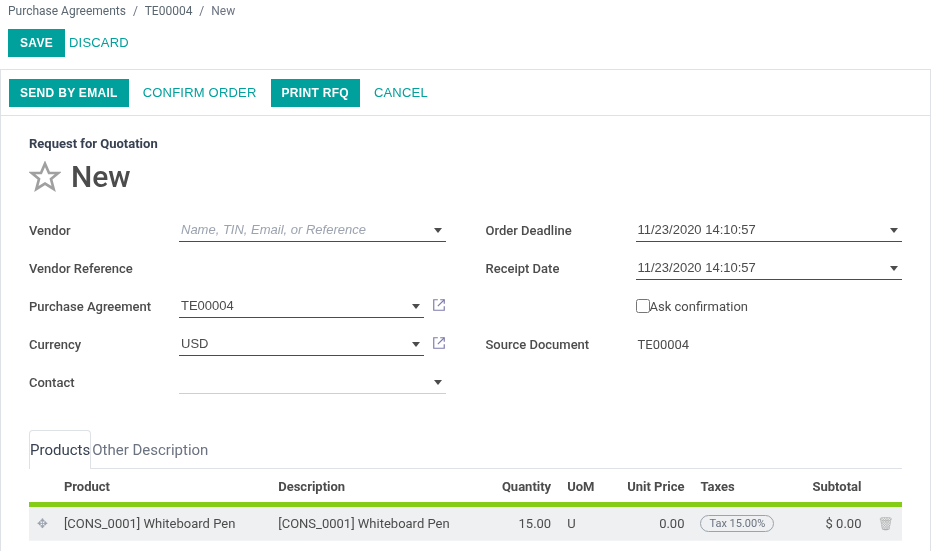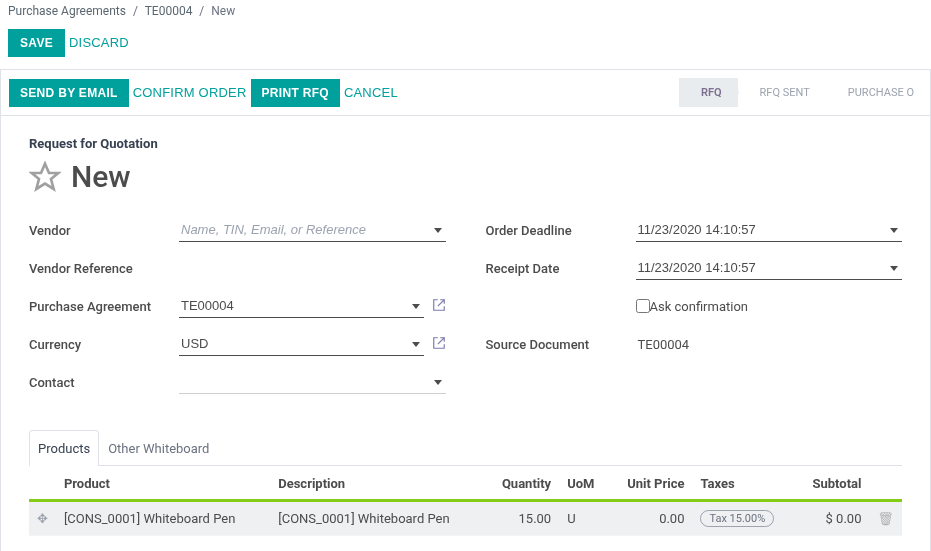--- a/index.html
+++ b/index.html
@@ -7,21 +7,21 @@
 .breadcrumb { padding: 4px 8px 10px 8px; font-size: 12px; color: #374151; }
 .breadcrumb .sep { color: #6b7280; margin: 0 4px; }
 .breadcrumb a { color: #5b6770; text-decoration: none; }
 .breadcrumb .current { color: #6b7280; }
 .toolbar { padding: 0 8px 12px 8px; display: flex; align-items: center; }
 .btn { border: none; padding: 7px 12px; font-size: 12px; font-weight: 600; cursor: pointer; letter-spacing: 0.3px; }
 .btn-primary { background: #00A09D; color: #fff; }
 .btn-link { background: transparent; color: #00A09D; font-weight: 500; padding: 7px 4px; font-size: 13px; letter-spacing: 0.2px;}
 .sheet-wrap { border: 1px solid #dee2e6; margin: 0 0 0 0; }
 .statusbar { display: flex; align-items: center; border-bottom: 1px solid #dee2e6; background: #fff; padding: 8px 0 8px 8px; }
-.statusbar-buttons { display: flex; align-items: center; }
+.statusbar-buttons { display: flex; gap: 10px; align-items: center; }
 .statusbar .btn-primary { padding: 7px 11px; font-size: 12px; }
 .statusbar-status { margin-left: auto; display: flex; align-items: stretch; }
 .stage { position: relative; padding: 8px 16px 8px 22px; font-size: 11px; color: #9ca3af; background: #fff; display: flex; align-items: center; }
 .stage.active { background: #e9ecef; color: #7c6f8f; font-weight: 600; }
 .stage::after { content: ""; position: absolute; right: -9px; top: 0; bottom: 0; width: 18px; background: inherit; clip-path: polygon(0 0, 60% 50%, 0 100%); z-index: 1;}
 .stage.last::after{display:none;}
 .sheet { padding: 20px 28px 10px 28px; }
 .section-title { font-size: 13px; font-weight: 700; color: #374151; margin-bottom: 8px; }
 .title-row { display: flex; align-items: center; gap: 10px; margin-bottom: 22px; }
 .star { width: 32px; height: 32px; stroke: #a0a0a0; fill: none; stroke-width: 2; }
@@ -34,24 +34,24 @@
 .input-underline { flex: 1; border: none; border-bottom: 1px solid #4c4c4c; padding: 4px 20px 4px 2px; font-size: 13px; background: transparent; outline: none; color: #4c4c4c; }
 .input-underline.light { border-bottom: 1px solid #cfcfcf; }
 .input-underline::placeholder { color: #9ca3af; font-style: italic; }
 .caret { position: absolute; right: 4px; top: 50%; transform: translateY(-40%); width: 0; height: 0; border-left: 4px solid transparent; border-right: 4px solid transparent; border-top: 5px solid #4c4c4c; pointer-events: none;}
 .ext-link { margin-left: 8px; color: #7C7BAD; cursor: pointer; }
 .ext-link svg { width: 14px; height: 14px; }
 .readonly-val { padding: 4px 2px; font-size: 13px; }
 .chk-row { display:flex; align-items:center; gap:0; }
 .chk-row input { width:14px; height:14px; }
 .tabs { display: flex; border-bottom: 1px solid #dee2e6; }
-.tab { padding: 10px 8px; font-size: 13px; color: #6b7280; cursor: pointer; border: 1px solid transparent; border-bottom: none; margin-bottom: -1px; }
+.tab { padding: 10px 0; font-size: 15px; color: #6b7280; cursor: pointer; border: 1px solid transparent; border-bottom: none; margin-bottom: -1px; }
 .tab.active { color: #374151; border-color: #dee2e6; background: #fff; border-radius: 4px 4px 0 0;}
 .table { width: 100%; border-collapse: collapse; margin-top: 0; }
-.table th { text-align: left; font-weight: 700; font-size: 13px; color: #4c4c4c; padding: 10px 8px 8px 8px; border-bottom: 3px solid #84cc16; }
+.table th { text-align: left; font-weight: 700; font-size: 13px; color: #4c4c4c; padding: 10px 8px 8px 8px; border-bottom: 5px solid #84cc16; }
 .table th.r, .table td.r { text-align: right; }
 .table td { padding: 8px 8px; font-size: 13px; border-bottom: 1px solid #f3f4f6; vertical-align: middle; }
 .handle { color: #9ca3af; cursor: move; width:14px; }
 .tax-pill { display: inline-block; border: 1px solid #9ca3af; border-radius: 10px; padding: 1px 8px; font-size: 11px; color: #6b7280; }
 .trash { color: #b0b0b0; cursor: pointer; }
 .add-links { padding: 10px 8px; display: flex; gap: 18px; }
 .row-hover { background: #eef0f1; }
 </style>
 </head>
 <body>
@@ -70,25 +70,20 @@
 </div>
 
 <div class="sheet-wrap">
   <div class="statusbar">
     <div class="statusbar-buttons">
       <button class="btn btn-primary">SEND BY EMAIL</button>
       <button class="btn btn-link">CONFIRM ORDER</button>
       <button class="btn btn-primary">PRINT RFQ</button>
       <button class="btn btn-link">CANCEL</button>
     </div>
-    <div class="statusbar-status">
-      <div class="stage active">RFQ</div>
-      <div class="stage">RFQ SENT</div>
-      <div class="stage last">PURCHASE O</div>
-    </div>
   </div>
 
   <div class="sheet">
     <div class="section-title">Request for Quotation</div>
     <div class="title-row">
       <svg class="star" viewBox="0 0 24 24">
           <polygon points="12,2 15,9 22,9 16.5,13.5 18.5,21 12,17 5.5,21 7.5,13.5 2,9 9,9"></polygon>
         </svg>
       <div class="h1">New</div>
     </div>
@@ -165,21 +160,21 @@
           <div class="form-label">Source Document</div>
           <div class="form-field">
             <span class="readonly-val">TE00004</span>
           </div>
         </div>
       </div>
     </div>
 
     <div class="tabs">
       <div class="tab active">Products</div>
-      <div class="tab">Other Whiteboard</div>
+      <div class="tab">Other Description</div>
     </div>
 
     <table class="table">
       <thead>
         <tr>
           <th style="width:14px"></th>
           <th>Product</th>
           <th>Description</th>
           <th class="r">Quantity</th>
           <th>UoM</th>

